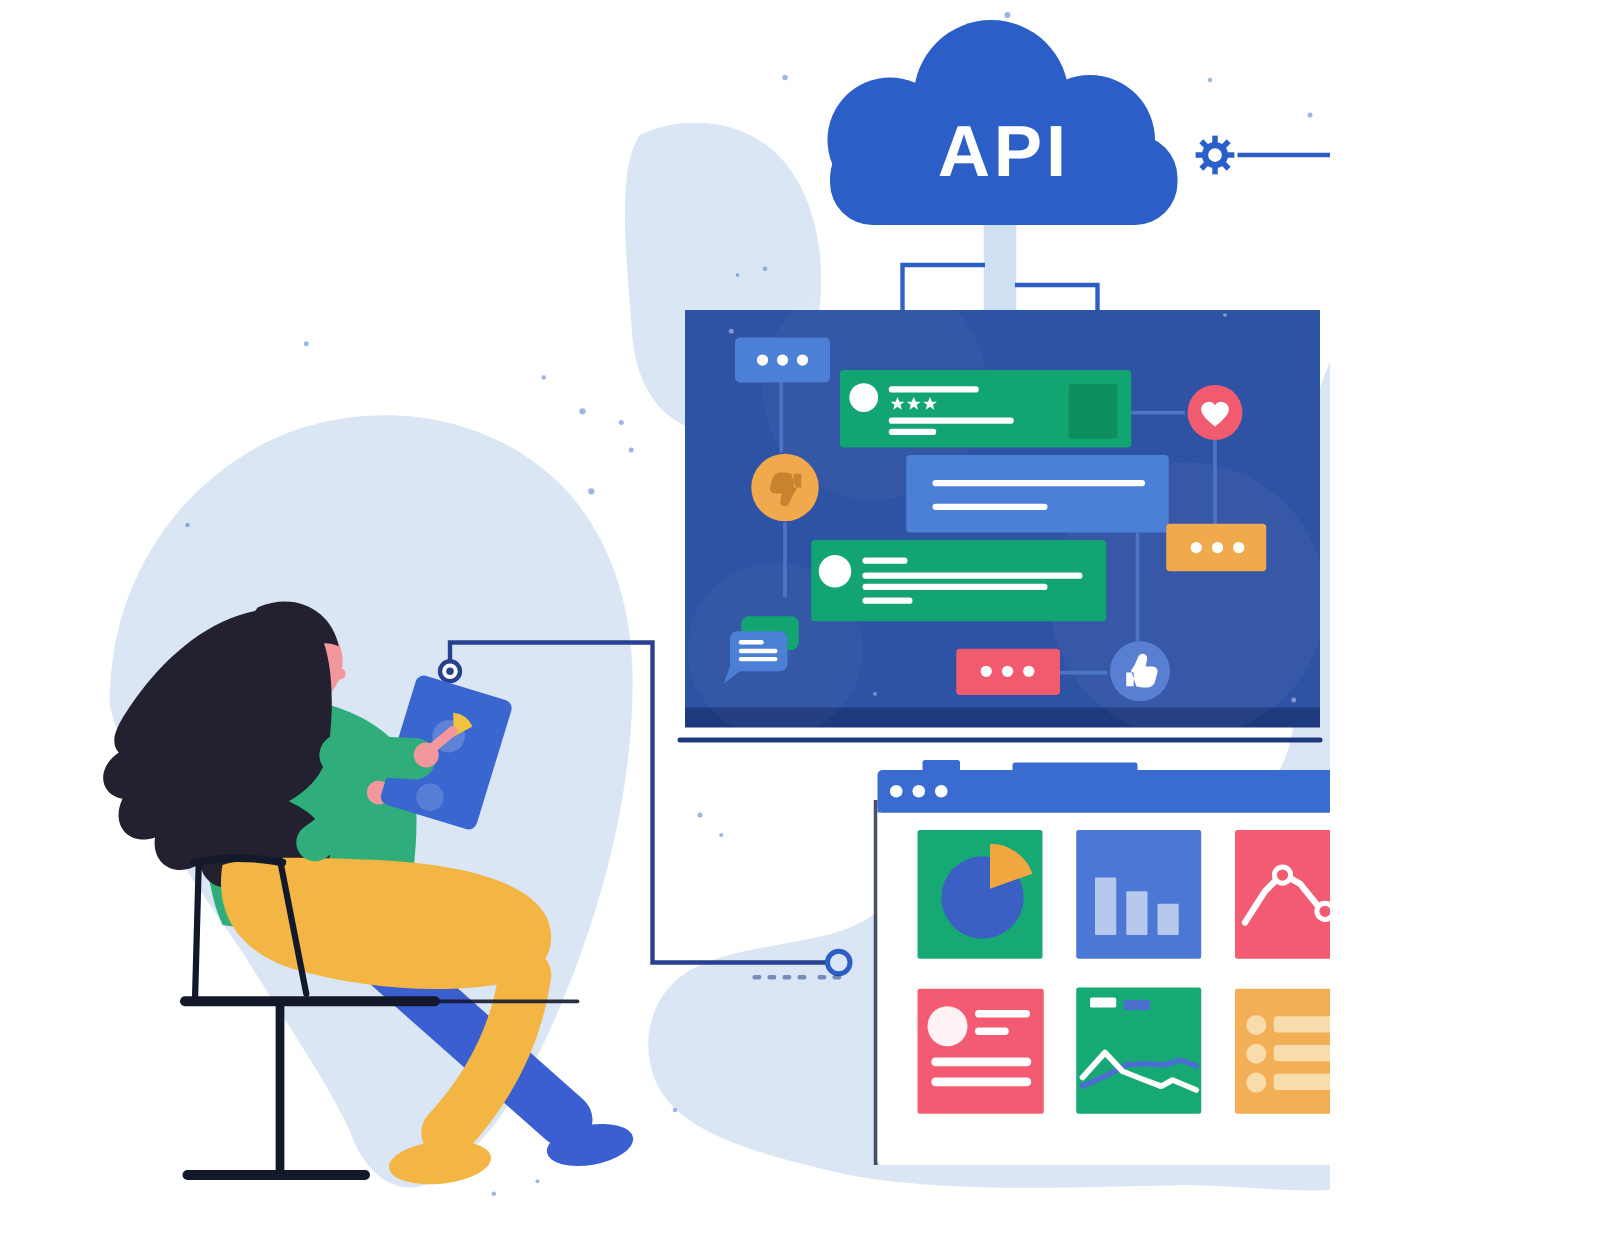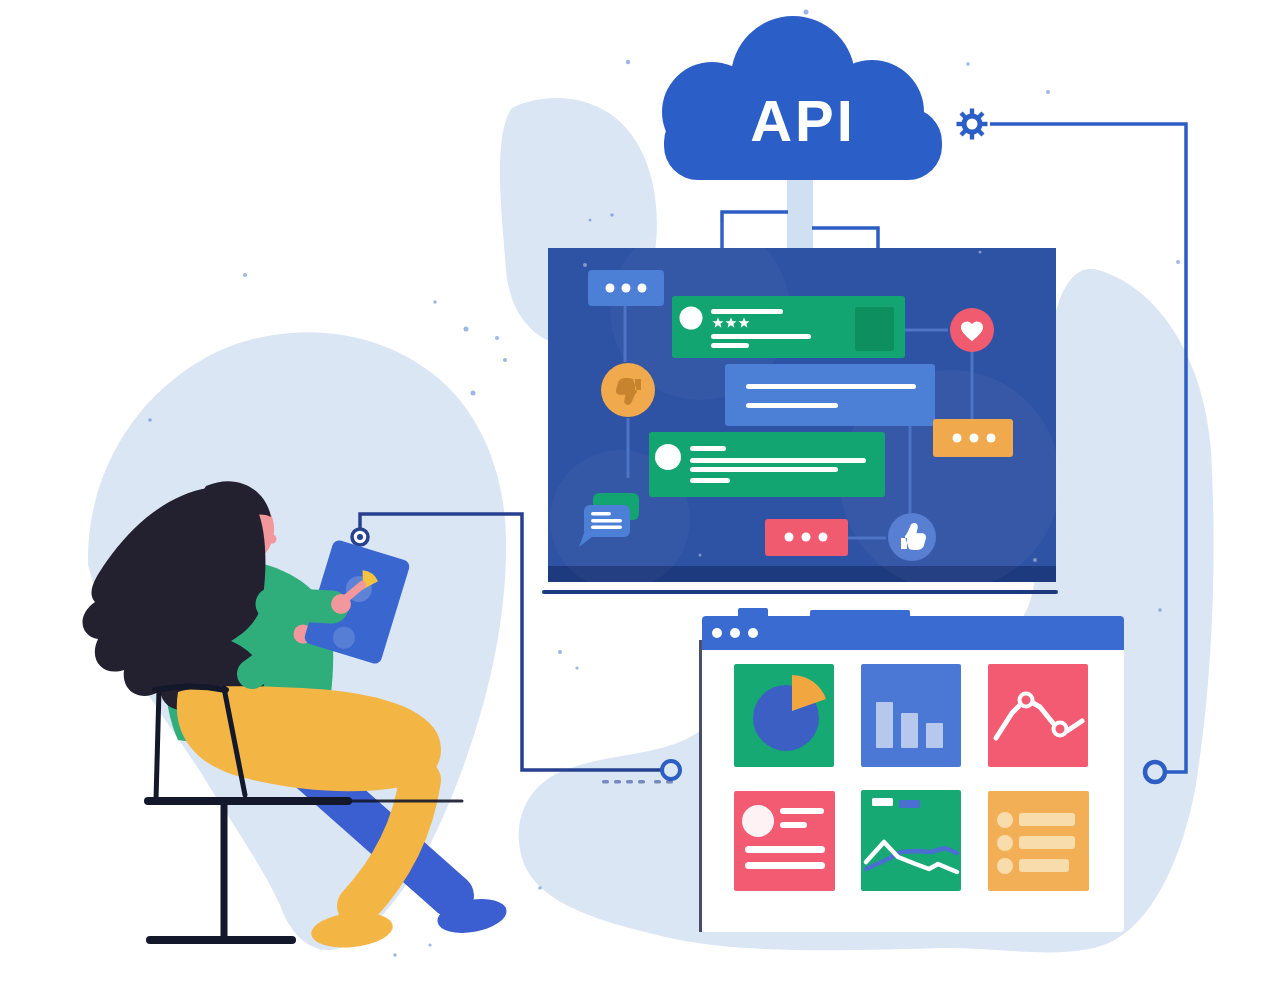--- a/index.html
+++ b/index.html
@@ -1,16 +1,16 @@
 <!DOCTYPE html>
 <html style="--background: #ffffff; --blob: #dbe6f5; --primary-blue: #2b5fc7; --dark-navy: #1c2d5e; --screen-blue: #2e52a4; --screen-edge: #1e3a7e; --screen-line: #4e74c6; --panel-blue: #4c7fd6; --window-bar-blue: #3a6bd0; --window-edge-dark: #2c3150; --green: #13a571; --dark-green: #0e8f60; --pink: #f15b70; --orange: #f0a94c; --card-green: #17a974; --card-blue: #4a78d4; --card-pink: #f25b72; --card-orange: #f2af55; --card-line-blue: #4a6fd0; --pie-blue: #3b5fc3; --pie-orange: #f2a63f; --cream: #f8dcab; --yellow: #f3b544; --leg-blue: #3b5ed1; --skin: #f2989d; --hair: #232030; --sweater-green: #2fae7c; --chair: #14182b; --tablet-blue: #3a67cf; --tablet-light: #5d82d6; --tablet-yellow: #f2c340; --like-blue: #597fd3; --dislike-brown: #c8832f; --connector-blue: #2d5ec4; --connector-dark: #27408f; --stem-light: #cfe0f2; --white: #ffffff;"><head>
 <meta charset="utf-8">
 <style>
   html,body{margin:0;padding:0;background:#fff;}
-  .canvas{position:relative;width:1280px;height:986px;background:var(--background,#fff);overflow:hidden;font-family:"Liberation Sans",sans-serif;}
+  .canvas{position:relative;width:1064px;height:986px;background:var(--background,#fff);overflow:hidden;font-family:"Liberation Sans",sans-serif;}
   svg{position:absolute;inset:0;display:block;}
 
   .f-blob{fill:var(--blob)} .f-blue{fill:var(--primary-blue)}
   .f-screen{fill:var(--screen-blue)} .f-screen-edge{fill:var(--screen-edge)}
   .f-panel{fill:var(--panel-blue)} .f-barblue{fill:var(--window-bar-blue)} .f-winedge{fill:var(--window-edge-dark)}
   .f-green{fill:var(--green)} .f-greendark{fill:var(--dark-green)}
   .f-pink{fill:var(--pink)} .f-orange{fill:var(--orange)}
   .f-cgreen{fill:var(--card-green)} .f-cblue{fill:var(--card-blue)} .f-cpink{fill:var(--card-pink)} .f-corange{fill:var(--card-orange)}
   .f-clineblue{fill:var(--card-line-blue)}
   .f-pieblue{fill:var(--pie-blue)} .f-pieorange{fill:var(--pie-orange)} .f-cream{fill:var(--cream)}

